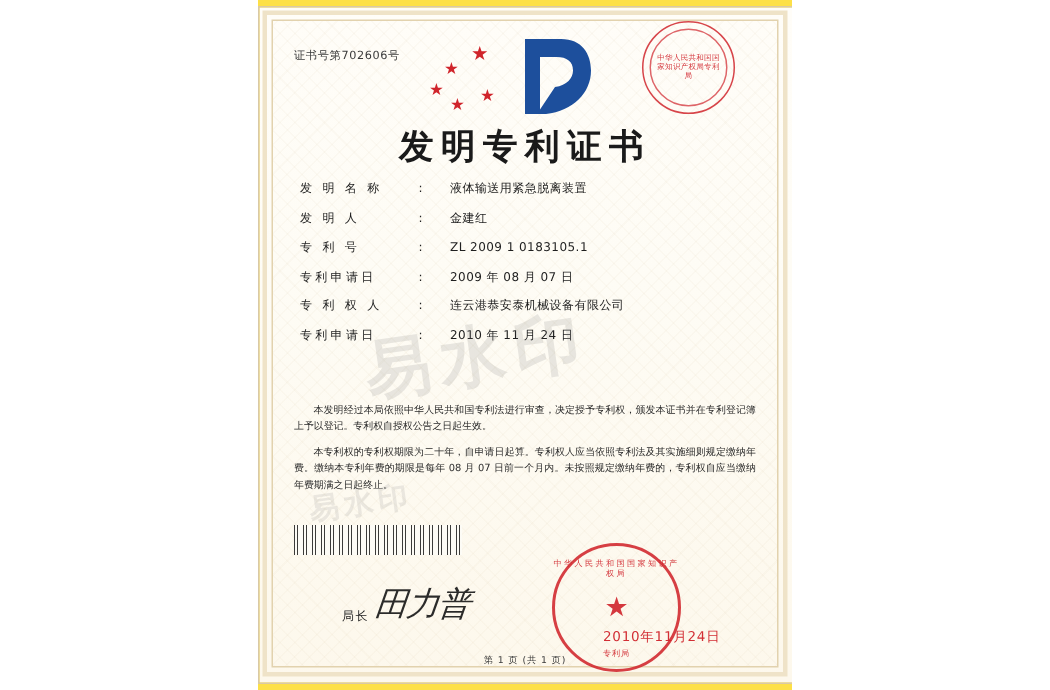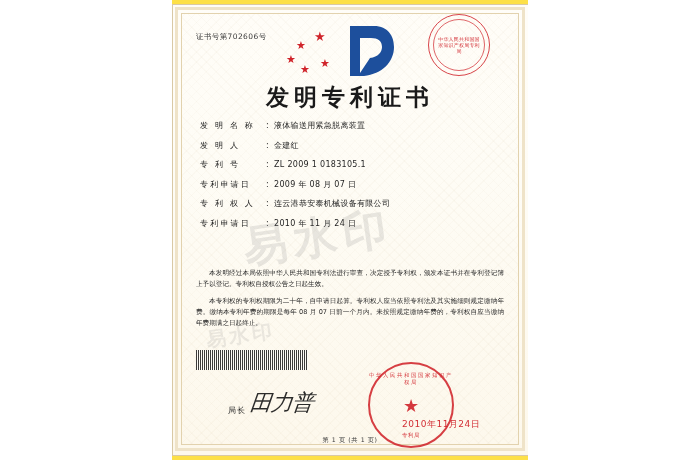--- a/index.html
+++ b/index.html
@@ -178,20 +178,21 @@
     left: 200px;
     top: 120px;
     width: 300px;
   }
   .field-row {
     display: flex;
     align-items: baseline;
     margin-bottom: 8.5px;
     font-size: 8px;
     color: #1f1f1f;
+    gap: 13px;
   }
   .field-label {
     width: 66px;
     flex: none;
     letter-spacing: 2.2px;
     white-space: nowrap;
   }
   .field-colon {
     width: 8px;
     flex: none;

